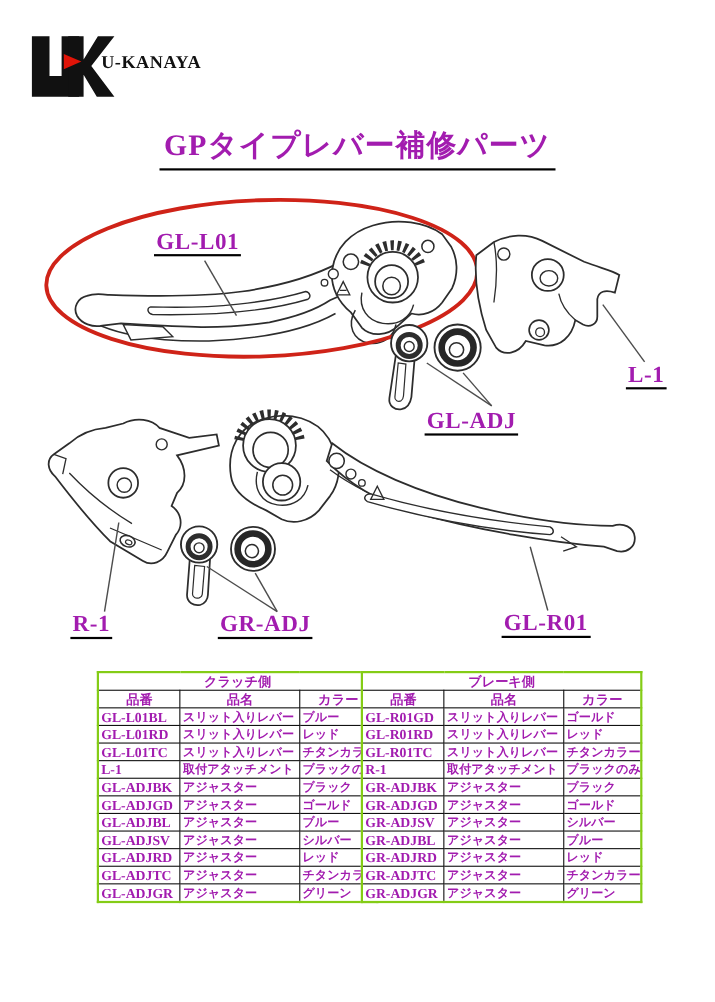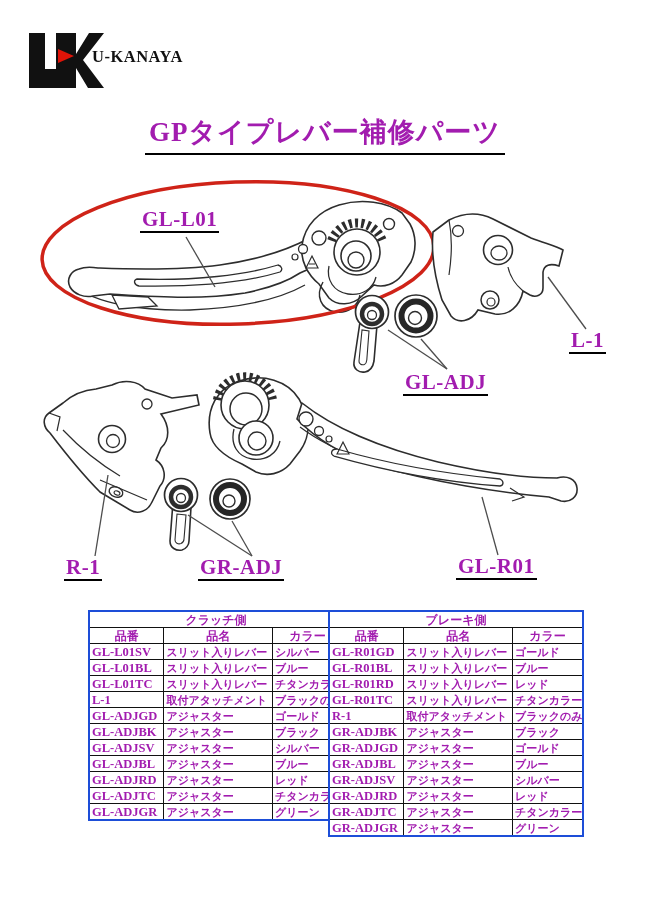--- a/index.html
+++ b/index.html
@@ -11,21 +11,21 @@
   .title-wrap{position:absolute;top:114px;left:0;width:100%;text-align:center;}
   .title-wrap span{display:inline-block;font-size:27px;font-weight:600;letter-spacing:1px;
                    border-bottom:2px solid #000;padding:0 4px 3px 4px;}
   
   .diagram{position:absolute;left:0;top:165px;width:554px;height:447px;}
   .diagram svg{position:absolute;left:0;top:0;}
   .part-label{position:absolute;font-weight:bold;font-size:21px;letter-spacing:0.5px;line-height:1.05;
               border-bottom:2.5px solid #000;padding:0 2px 1px 2px;white-space:nowrap;}
   
   .parts-table{position:absolute;top:610px;border-collapse:collapse;table-layout:fixed;width:256px;
-               border:2px solid #1d4ed8;background:#fff;}
+               border:2px solid #84cc16;background:#fff;}
   .parts-table th,.parts-table td{border:1.5px solid #111;font-weight:bold;height:15px;line-height:14px;
                padding:0 2px;white-space:nowrap;overflow:hidden;font-size:11px;text-align:left;}
   .parts-table th{text-align:center;font-size:12px;padding:0;}
   .parts-table td:first-child{font-size:12.5px;}
   .t-left{left:88px;}
   .t-right{left:328px;}
   .ink{stroke:#2d2d2d;fill:#fff;}
   .ln{stroke:#2d2d2d;fill:none;}
 </style>
 </head>
@@ -155,21 +155,21 @@
         <line x1="421" y1="174" x2="447" y2="204"></line>
         <line x1="108" y1="310" x2="95" y2="391"></line>
         <line x1="188" y1="350" x2="252" y2="391"></line>
         <line x1="232" y1="356" x2="252" y2="391"></line>
         <line x1="482" y1="332" x2="498" y2="390"></line>
       </g>
     </svg>
 
     <div class="part-label" style="left:140px;top:43px">GL-L01</div>
     <div class="part-label" style="left:569px;top:164px">L-1</div>
-    <div class="part-label" style="left:403px;top:206px">GL-ADJ</div>
+    <div class="part-label" style="left:386px;top:206px">GL-ADJ</div>
     <div class="part-label" style="left:64px;top:391px">R-1</div>
     <div class="part-label" style="left:198px;top:391px">GR-ADJ</div>
     <div class="part-label" style="left:456px;top:390px">GL-R01</div>
   </div>
 
   <table class="parts-table t-left">
     <colgroup>
         <col style="width:67px">
         <col style="width:97px">
         <col style="width:63px">
@@ -179,58 +179,58 @@
         <th colspan="3">クラッチ側</th>
       </tr>
       <tr>
         <th>品番</th>
         <th>品名</th>
         <th>カラー</th>
       </tr>
     </thead>
     <tbody>
         <tr>
-          <td>GL-L01SV</td>
-          <td>スリット入りレバー</td>
-          <td>シルバー</td>
-        </tr>
-        <tr>
           <td>GL-L01BL</td>
           <td>スリット入りレバー</td>
           <td>ブルー</td>
+        </tr>
+        <tr>
+          <td>GL-L01RD</td>
+          <td>スリット入りレバー</td>
+          <td>レッド</td>
         </tr>
         <tr>
           <td>GL-L01TC</td>
           <td>スリット入りレバー</td>
           <td>チタンカラー</td>
         </tr>
         <tr>
           <td>L-1</td>
           <td>取付アタッチメント</td>
           <td>ブラックのみ</td>
         </tr>
         <tr>
+          <td>GL-ADJBK</td>
+          <td>アジャスター</td>
+          <td>ブラック</td>
+        </tr>
+        <tr>
           <td>GL-ADJGD</td>
           <td>アジャスター</td>
           <td>ゴールド</td>
         </tr>
         <tr>
-          <td>GL-ADJBK</td>
-          <td>アジャスター</td>
-          <td>ブラック</td>
+          <td>GL-ADJBL</td>
+          <td>アジャスター</td>
+          <td>ブルー</td>
         </tr>
         <tr>
           <td>GL-ADJSV</td>
           <td>アジャスター</td>
           <td>シルバー</td>
-        </tr>
-        <tr>
-          <td>GL-ADJBL</td>
-          <td>アジャスター</td>
-          <td>ブルー</td>
         </tr>
         <tr>
           <td>GL-ADJRD</td>
           <td>アジャスター</td>
           <td>レッド</td>
         </tr>
         <tr>
           <td>GL-ADJTC</td>
           <td>アジャスター</td>
           <td>チタンカラー</td>
@@ -259,25 +259,20 @@
         <th>カラー</th>
       </tr>
     </thead>
     <tbody>
         <tr>
           <td>GL-R01GD</td>
           <td>スリット入りレバー</td>
           <td>ゴールド</td>
         </tr>
         <tr>
-          <td>GL-R01BL</td>
-          <td>スリット入りレバー</td>
-          <td>ブルー</td>
-        </tr>
-        <tr>
           <td>GL-R01RD</td>
           <td>スリット入りレバー</td>
           <td>レッド</td>
         </tr>
         <tr>
           <td>GL-R01TC</td>
           <td>スリット入りレバー</td>
           <td>チタンカラー</td>
         </tr>
         <tr>
@@ -289,28 +284,28 @@
           <td>GR-ADJBK</td>
           <td>アジャスター</td>
           <td>ブラック</td>
         </tr>
         <tr>
           <td>GR-ADJGD</td>
           <td>アジャスター</td>
           <td>ゴールド</td>
         </tr>
         <tr>
+          <td>GR-ADJSV</td>
+          <td>アジャスター</td>
+          <td>シルバー</td>
+        </tr>
+        <tr>
           <td>GR-ADJBL</td>
           <td>アジャスター</td>
           <td>ブルー</td>
-        </tr>
-        <tr>
-          <td>GR-ADJSV</td>
-          <td>アジャスター</td>
-          <td>シルバー</td>
         </tr>
         <tr>
           <td>GR-ADJRD</td>
           <td>アジャスター</td>
           <td>レッド</td>
         </tr>
         <tr>
           <td>GR-ADJTC</td>
           <td>アジャスター</td>
           <td>チタンカラー</td>

